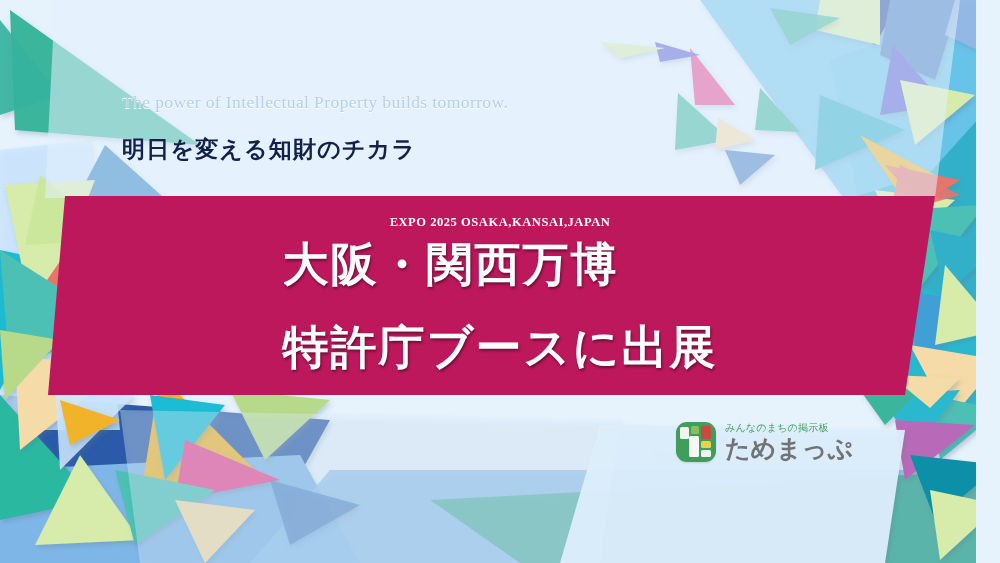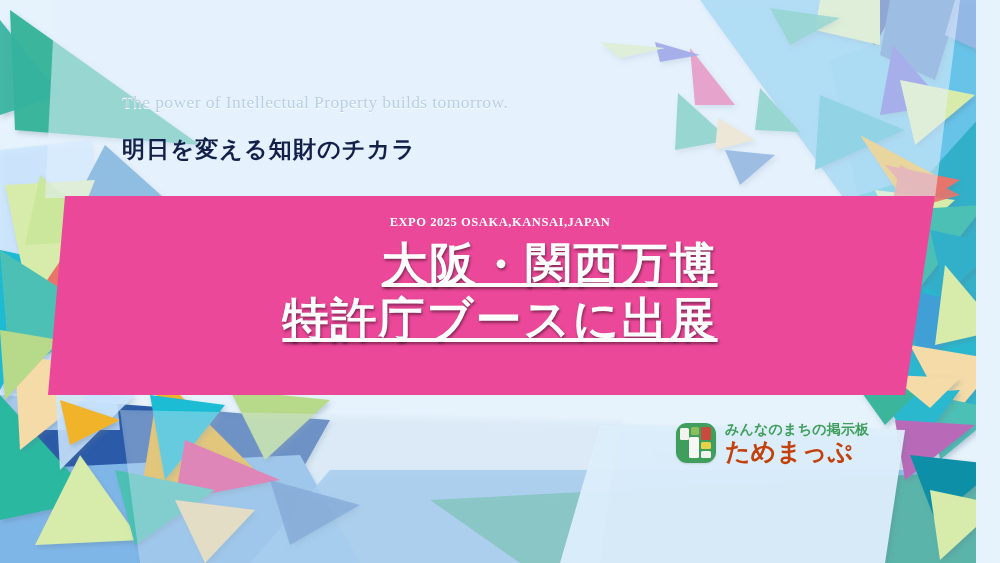--- a/index.html
+++ b/index.html
@@ -24,64 +24,63 @@
   .tagline-ja{
     font-family:"DejaVu Serif", serif;
     font-size:23px;font-weight:700;color:#12204a;
     white-space:nowrap;line-height:1.35;margin-top:19px;
     letter-spacing:1.2px;
   }
 
   
   .banner{
     position:absolute;left:0;top:196px;width:1000px;height:199px;z-index:20;
-    background:#ec4899;
+    background:#be185d;
     clip-path:polygon(65px 0, 935px 0, 905px 199px, 48px 199px);
     box-shadow:0 2px 6px rgba(0,0,0,.18);
   }
   .banner-inner{
     position:absolute;inset:0;
     display:flex;flex-direction:column;align-items:center;
     padding-top:19px;box-sizing:border-box;
   }
   .expo-line{
     font-family:"Liberation Serif", serif;
     font-size:12.5px;font-weight:700;color:#ffffff;
     letter-spacing:.55px;white-space:nowrap;
   }
   .headline{
     font-family:"DejaVu Serif", serif;
     font-weight:700;color:#fdfdfd;
     font-size:46px;line-height:1.19;letter-spacing:2px;
-    text-align:right;white-space:nowrap;margin-top:7px;
+    text-align:left;white-space:nowrap;margin-top:7px;
     text-shadow:1px 2px 3px rgba(0,0,0,.45);
-    text-decoration:underline;
-  }
-  .headline .l2{display:block;}
+  }
+  .headline .l2{display:block;margin-top:28px;}
 
   
   .logo{
     position:absolute;left:676px;top:422px;z-index:30;
     display:flex;align-items:center;gap:9px;
   }
   .logo-mark{
     width:40px;height:40px;border-radius:11px;
     background:#3f9e5c;position:relative;flex:none;
     box-shadow:0 1px 2px rgba(0,0,0,.12);
   }
   .logo-mark .tile{position:absolute;border-radius:1.5px;}
   .logo-text{display:flex;flex-direction:column;line-height:1;}
   .logo-sub{
     font-family:"DejaVu Sans", sans-serif;
-    font-size:14px;font-weight:700;color:#3f9e5c;letter-spacing:.2px;
+    font-size:10px;font-weight:400;color:#3f9e5c;letter-spacing:.2px;
     white-space:nowrap;
   }
   .logo-name{
     font-family:"DejaVu Sans", sans-serif;
-    font-size:25px;font-weight:700;color:#c2410c;letter-spacing:0px;
+    font-size:25px;font-weight:700;color:#737373;letter-spacing:0px;
     white-space:nowrap;margin-top:3px;
   }
 </style>
 </head>
 <body>
 
 <div id="stage">
 
   <svg id="art" viewBox="0 0 1000 563" preserveAspectRatio="none" aria-hidden="true">
     <defs>

